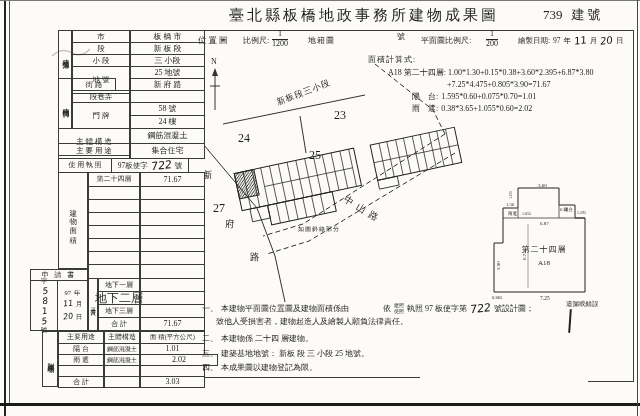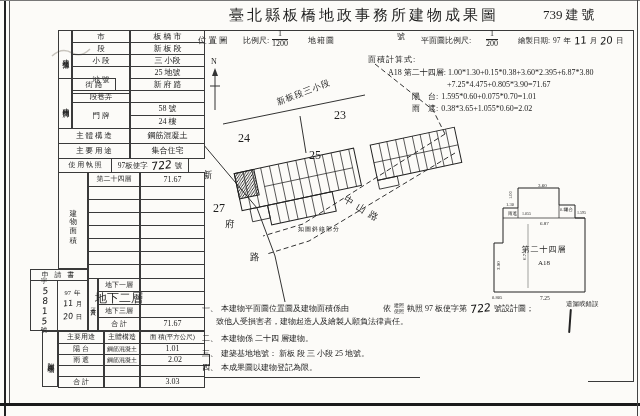--- a/index.html
+++ b/index.html
@@ -30,21 +30,21 @@
   <div class="hline" style="left:0;top:403px;width:640px;height:3px;background:#1a1a1a"></div>
   <div class="vline" style="left:637px;top:0;height:416px;background:#444"></div>
 
   <svg class="t" style="left:48px;top:42px" width="50" height="20">
     <path d="M4,14 q10,-9 20,-3 q9,5 18,-4" stroke="#c8c4bc" stroke-width="1.5" fill="none"></path>
   </svg>
 
   <div class="t" style="left:229px;top:8px;font-size:15px;letter-spacing:3px">臺北縣板橋地政事務所建物成果圖</div>
   <div class="t row" style="left:543px;top:8px;font-size:13px">
     <span>739</span>
-    <span style="letter-spacing:3px;">建號</span>
+    <span style="letter-spacing:3px;margin-left:6px">建號</span>
   </div>
 
   <div class="hline" style="left:58px;top:30px;width:575px"></div>
   <div class="vline" style="left:633px;top:30px;height:351px"></div>
   <div class="hline" style="left:588px;top:381px;width:46px"></div>
 
   <div class="t" style="left:198px;top:36px;font-size:8.5px;letter-spacing:2px">位置圖</div>
   <div class="t" style="left:243px;top:37px;font-size:8px">比例尺:</div>
   <div class="frac" style="left:272px;top:30px">
     <b>1</b>
@@ -98,21 +98,21 @@
 
   <div class="c vt" style="left:58px;top:78px;width:14px;height:51px;font-size:7px">建物門牌</div>
   <div class="c" style="left:72px;top:78px;width:44px;height:13px;font-size:7.5px">街 路</div>
   <div class="c" style="left:130px;top:78px;width:75px;height:13px">新 府 路</div>
   <div class="c" style="left:72px;top:90px;width:58px;height:13px;font-size:7.5px">段巷弄</div>
   <div class="c" style="left:130px;top:90px;width:75px;height:13px"></div>
   <div class="c" style="left:72px;top:102px;width:58px;height:27px;font-size:7.5px">門 牌</div>
   <div class="c" style="left:130px;top:102px;width:75px;height:14px">58 號</div>
   <div class="c" style="left:130px;top:115px;width:75px;height:14px">24 樓</div>
 
-  <div class="c" style="left:58px;top:128px;width:72px;height:16px;font-size:7.5px">主 體 構 造</div>
+  <div class="c" style="left:58px;top:128px;width:72px;height:28px;font-size:7.5px">主 體 構 造</div>
   <div class="c" style="left:130px;top:128px;width:75px;height:16px">鋼筋混凝土</div>
   <div class="c" style="left:58px;top:143px;width:72px;height:16px;font-size:7.5px">主 要 用 途</div>
   <div class="c" style="left:130px;top:143px;width:75px;height:16px">集合住宅</div>
   <div class="c" style="left:58px;top:158px;width:54px;height:15px;font-size:7px">使 用 執 照</div>
   <div class="c row" style="left:111px;top:158px;width:78px;height:15px;font-size:7.5px">
     <span>97板使字</span>
     <span class="hand" style="font-size:11px">722</span>
     <span>號</span>
   </div>
 
@@ -170,21 +170,21 @@
 
   <div class="c vt" style="left:42px;top:331px;width:16px;height:56px;font-size:7px">附屬建物</div>
   <div class="c" style="left:58px;top:331px;width:46px;height:13px;font-size:7px">主要用途</div>
   <div class="c" style="left:104px;top:331px;width:36px;height:13px;font-size:7px">主體構造</div>
   <div class="c" style="left:140px;top:331px;width:65px;height:13px;font-size:6.5px">面 積(平方公尺)</div>
   <div class="c" style="left:58px;top:343px;width:46px;height:12px;font-size:7px">陽 台</div>
   <div class="c" style="left:104px;top:343px;width:36px;height:12px;font-size:6px">鋼筋混凝土</div>
   <div class="c" style="left:140px;top:343px;width:65px;height:12px">1.01</div>
   <div class="c" style="left:58px;top:354px;width:46px;height:12px;font-size:7px">雨 遮</div>
   <div class="c" style="left:104px;top:354px;width:36px;height:12px;font-size:6px">鋼筋混凝土</div>
-  <div class="c" style="left:140px;top:354px;width:70px;height:12px">2.02</div>
+  <div class="c" style="left:140px;top:354px;width:78px;height:12px">2.02</div>
   <div class="c" style="left:58px;top:365px;width:46px;height:12px"></div>
   <div class="c" style="left:104px;top:365px;width:36px;height:12px"></div>
   <div class="c" style="left:140px;top:365px;width:65px;height:12px"></div>
   <div class="c" style="left:58px;top:376px;width:46px;height:12px;font-size:7px">合 計</div>
   <div class="c" style="left:104px;top:376px;width:36px;height:12px"></div>
   <div class="c" style="left:140px;top:376px;width:65px;height:12px">3.03</div>
 
   <svg class="t" style="left:205px;top:58px" width="263" height="244" viewBox="0 0 263 244">
     <defs>
       <pattern id="hh" width="3" height="3" patternUnits="userSpaceOnUse">

